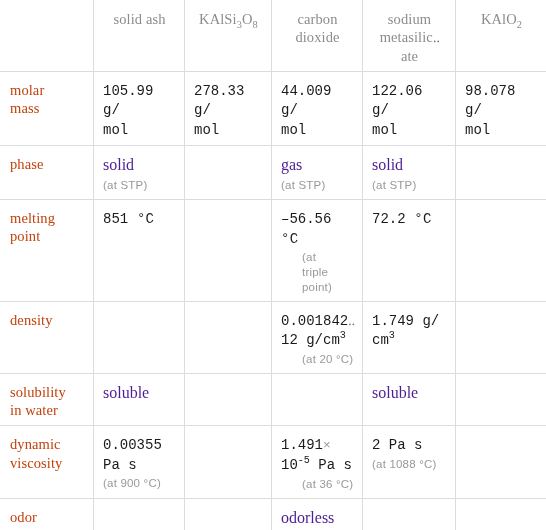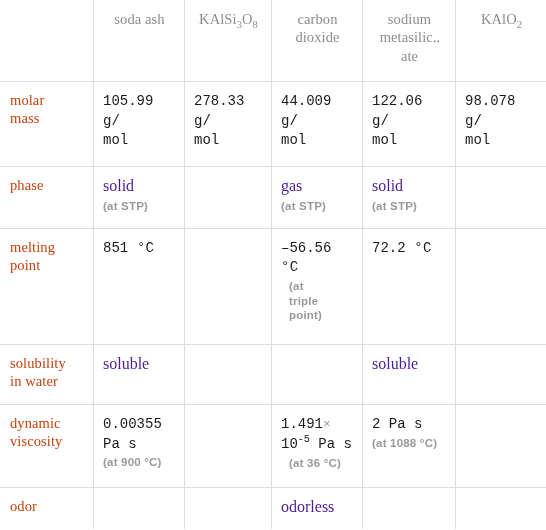--- a/index.html
+++ b/index.html
@@ -77,23 +77,22 @@
 
   
   .qual {
     display: block;
     font-family: "Liberation Sans", sans-serif;
     font-size: 11.5px;
     line-height: 1.3;
     color: #999999;
     margin-top: 2px;
     letter-spacing: .2px;
-    font-weight: bold;
   }
-  .qual-indent { margin-left: 8px; }
+  .qual-indent { margin-left: 21px; }
 
   
   sup.unit { font-size: .72em; vertical-align: super; line-height: 0; }
   sub.sub  { font-size: .72em; vertical-align: sub;   line-height: 0; }
   .times { color: #9a9a9a; font-size: .92em; }
   
   .cont { color: #6f6f6f; letter-spacing: -.5px; font-size: .9em; }
 
   .deg { letter-spacing: .3px; }
 </style>
@@ -105,21 +104,21 @@
     <col class="c0">
       <col class="c1">
       <col class="c2">
     <col class="c3">
       <col class="c4">
       <col class="c5">
   </colgroup>
   <tbody id="table-body">
       <tr>
         <td class="colhead"></td>
-        <td class="colhead">soda ash</td>
+        <td class="colhead">solid ash</td>
         <td class="colhead">KAlSi<sub class="sub">3</sub>O<sub class="sub">8</sub></td>
         <td class="colhead">carbon<br>dioxide</td>
         <td class="colhead">sodium<br>metasilic<span class="cont">‥</span><br>ate</td>
         <td class="colhead">KAlO<sub class="sub">2</sub></td>
       </tr>
       <tr>
         <td class="rowlabel">molar<br>mass</td>
         <td><span class="val">105.99 g/<br>mol</span></td>
         <td><span class="val">278.33 g/<br>mol</span></td>
         <td><span class="val">44.009 g/<br>mol</span></td>
@@ -136,20 +135,28 @@
       </tr>
       <tr>
         <td class="rowlabel">melting<br>point</td>
         <td><span class="val">851<span class="deg"> °C</span></span></td>
         <td></td>
         <td><span class="val">–56.56<span class="deg"> °C</span></span><span class="qual qual-indent">(at<br>triple point)</span></td>
         <td><span class="val">72.2<span class="deg"> °C</span></span></td>
         <td></td>
       </tr>
       <tr>
+        <td class="rowlabel">density</td>
+        <td></td>
+        <td></td>
+        <td><span class="val">0.001842<span class="cont">‥</span><br>12 g/cm<sup class="unit">3</sup></span><span class="qual qual-indent">(at 20 °C)</span></td>
+        <td><span class="val">1.749 g/<br>cm<sup class="unit">3</sup></span></td>
+        <td></td>
+      </tr>
+      <tr>
         <td class="rowlabel">solubility<br>in water</td>
         <td><span class="val-serif">soluble</span></td>
         <td></td>
         <td></td>
         <td><span class="val-serif">soluble</span></td>
         <td></td>
       </tr>
       <tr>
         <td class="rowlabel">dynamic<br>viscosity</td>
         <td><span class="val">0.00355<br>Pa s</span><span class="qual">(at 900 °C)</span></td>

